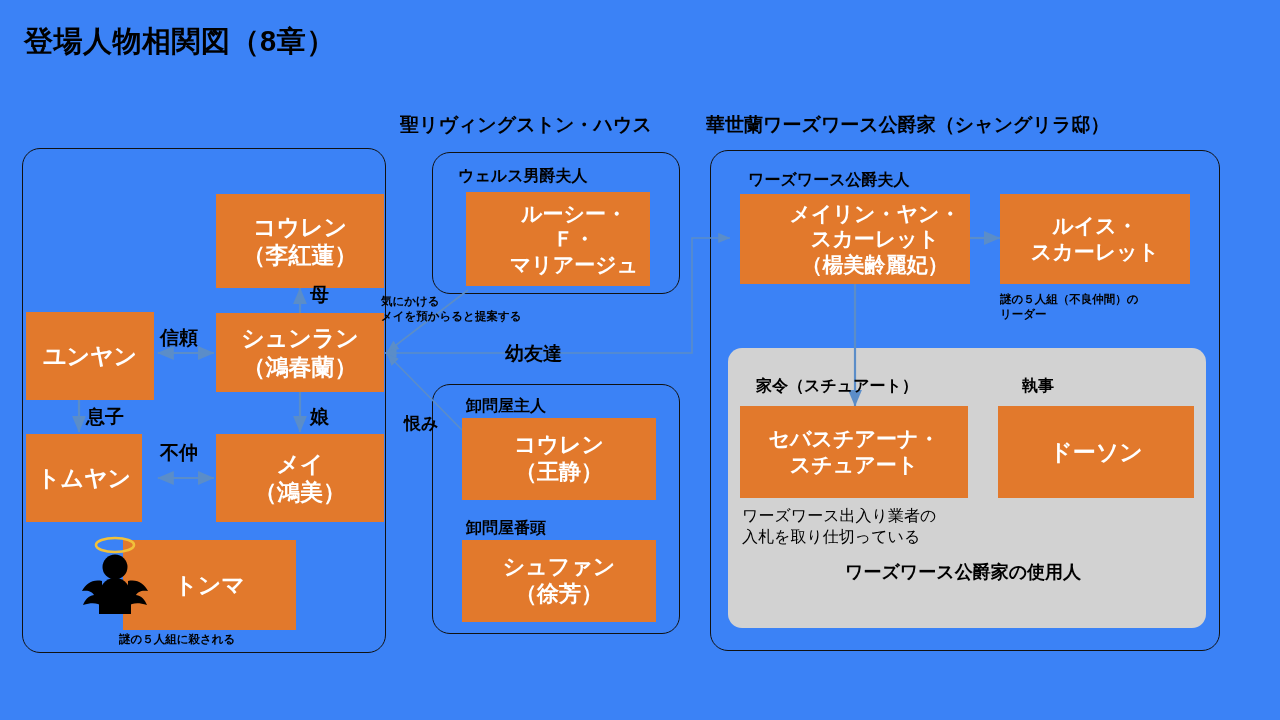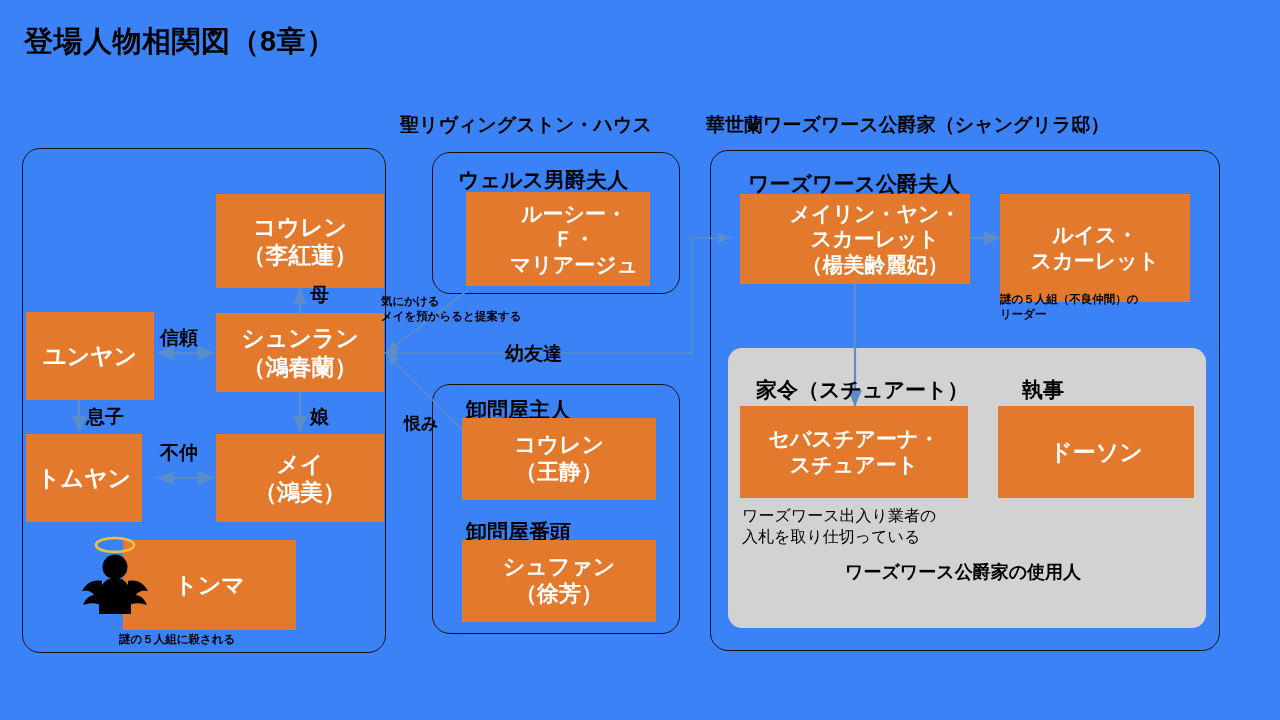--- a/index.html
+++ b/index.html
@@ -67,21 +67,21 @@
     text-align: center;
     color: #ffffff;
     font-weight: bold;
     line-height: 1.22;
     padding: 2px 4px;
   }
   .person .nm { display: block; white-space: pre-line; }
 
   
   .role-label {
-    font-size: 21px;
+    font-size: 16px;
     font-weight: bold;
     white-space: nowrap;
   }
 
   
   .note {
     font-size: 11.5px;
     font-weight: bold;
     line-height: 1.28;
     white-space: pre-line;
@@ -234,21 +234,21 @@
   </div>
 
   <div class="abs role-label" style="left:748px; top:170px;">ワーズワース公爵夫人</div>
 
   <div class="abs person" style="left:740px; top:194px; width:230px; height:90px; font-size:21px;padding-left:44px;">
     <span class="nm">メイリン・ヤン・
 スカーレット
 （楊美齢麗妃）</span>
   </div>
 
-  <div class="abs person" style="left:1000px; top:194px; width:190px; height:108px; font-size:21px;">
+  <div class="abs person" style="left:1000px; top:194px; width:190px; height:90px; font-size:21px;">
     <span class="nm">ルイス・
 スカーレット</span>
   </div>
 
   <div class="abs note" style="left:1000px; top:292px;">謎の５人組（不良仲間）の
 リーダー</div>
 
   <div class="abs role-label" style="left:756px; top:376px;">家令（スチュアート）</div>
 
   <div class="abs role-label" style="left:1022px; top:376px;">執事</div>

